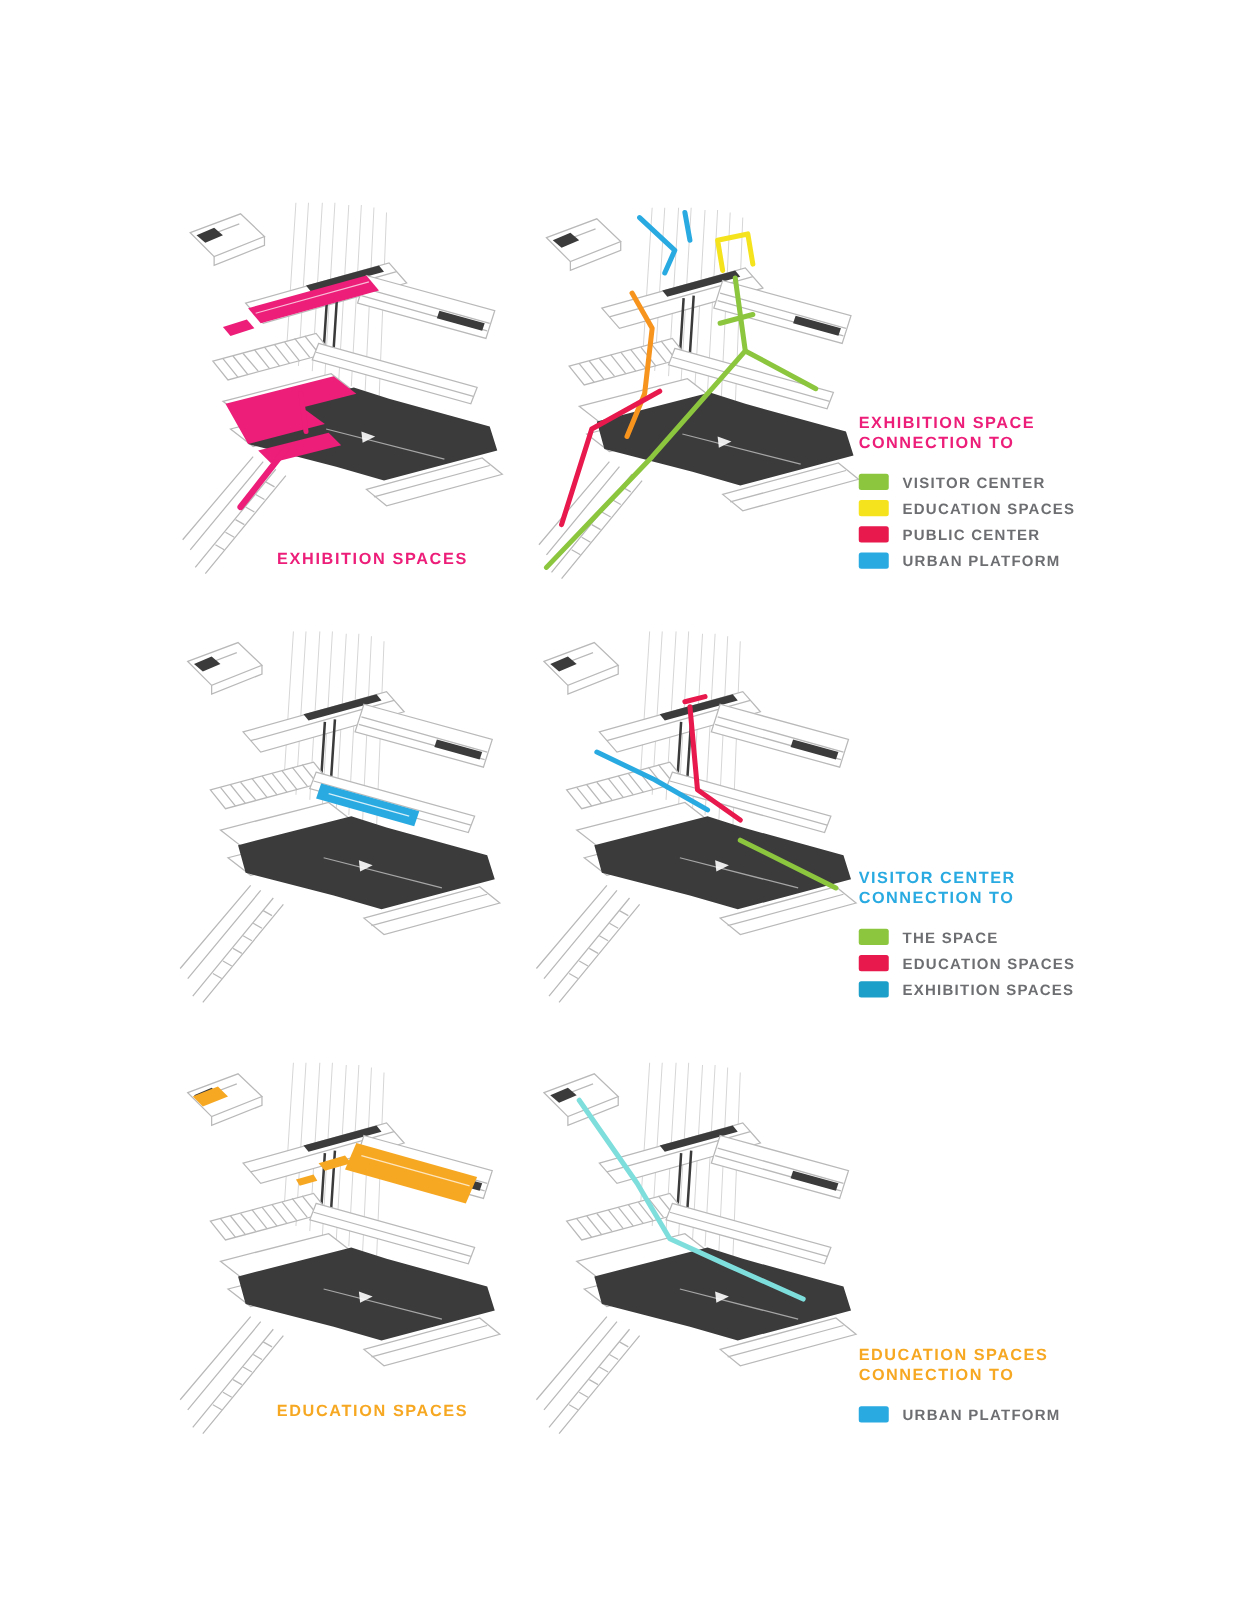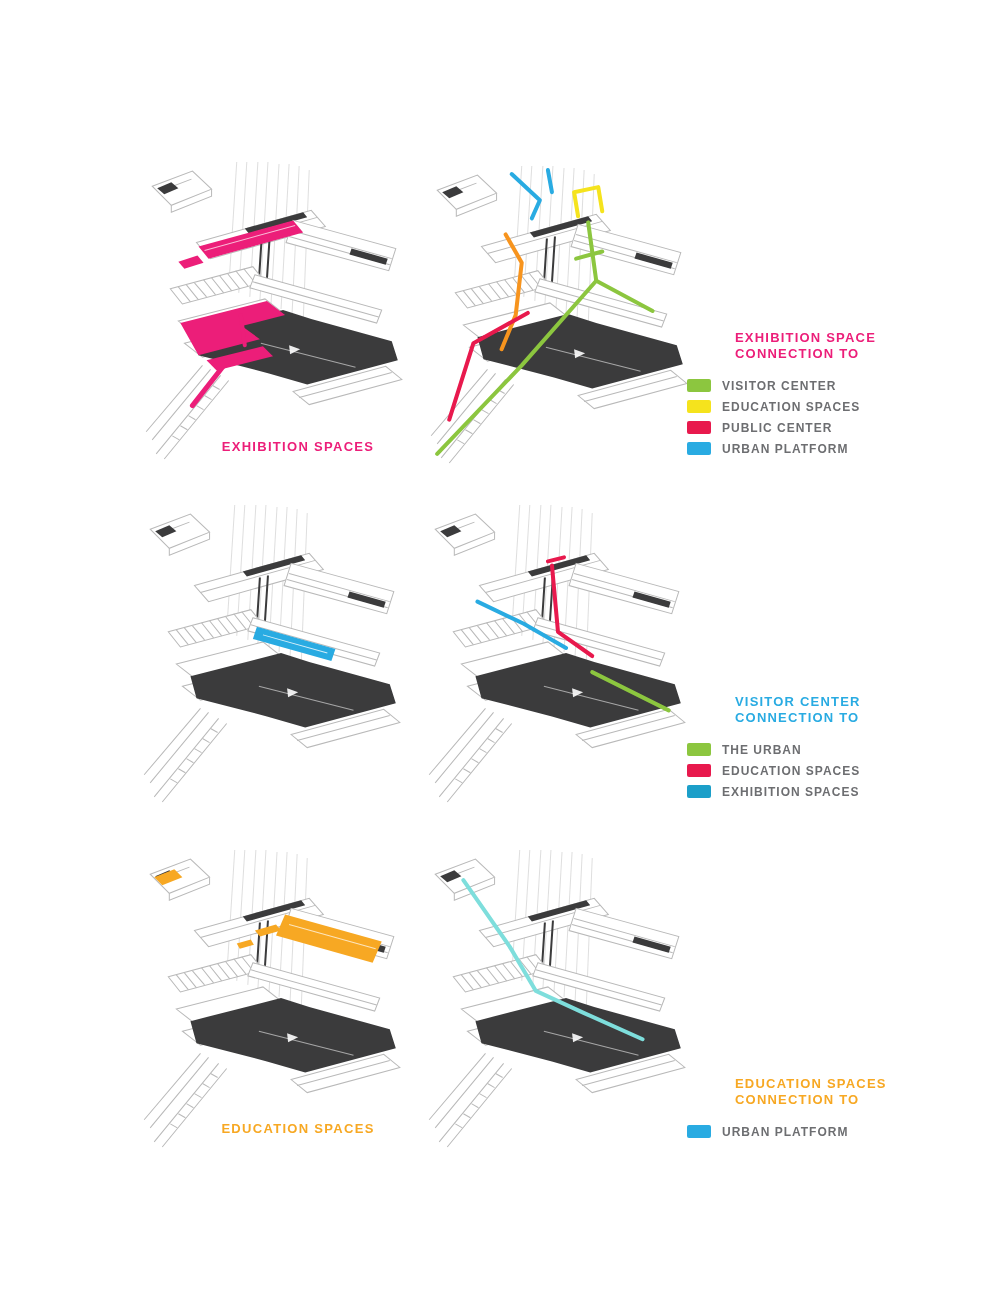--- a/index.html
+++ b/index.html
@@ -28,21 +28,21 @@
   .c-magenta{stroke:var(--magenta,#EC1E79);}
 
   
   .f-magenta{fill:var(--magenta,#EC1E79);}
   .f-cyan{fill:var(--cyan,#29ABE2);}
   .f-gold{fill:var(--gold,#F7A823);}
 
   
   .caption{position:absolute;font-weight:bold;font-size:13px;letter-spacing:1.3px;line-height:17px;}
   .legend{position:absolute;}
-  .legend-title{font-weight:bold;font-size:13px;letter-spacing:1.2px;line-height:16px;margin-bottom:13px;margin-left:48px;}
+  .legend-title{font-weight:bold;font-size:13px;letter-spacing:1.2px;line-height:16px;margin-bottom:13px;}
   .legend-item{display:flex;align-items:center;height:21px;}
   .swatch{display:inline-block;width:24px;height:13px;border-radius:2px;margin-right:11px;flex:0 0 auto;}
   .legend-label{font-size:12px;font-weight:bold;letter-spacing:1px;color:var(--label_gray,#6D6E71);}
 </style>
 </head>
 <body>
 
 <div class="canvas">
 
   <svg class="defs-svg" aria-hidden="true">
@@ -181,21 +181,21 @@
   </div>
 
   <div class="legend" style="left:687px;top:694px;">
     <div class="legend-title">
       <div style="color: rgb(41, 171, 226);">VISITOR CENTER</div>
       <div style="color: rgb(41, 171, 226);">CONNECTION TO</div>
     </div>
     <div class="legend-items">
       <div class="legend-item">
         <span class="swatch" style="background: rgb(140, 198, 63);"></span>
-        <span class="legend-label">THE URBAN</span>
+        <span class="legend-label">THE SPACE</span>
       </div>
       <div class="legend-item">
         <span class="swatch" style="background: rgb(232, 25, 77);"></span>
         <span class="legend-label">EDUCATION SPACES</span>
       </div>
       <div class="legend-item">
         <span class="swatch" style="background: rgb(28, 159, 201);"></span>
         <span class="legend-label">EXHIBITION SPACES</span>
       </div>
     </div>

